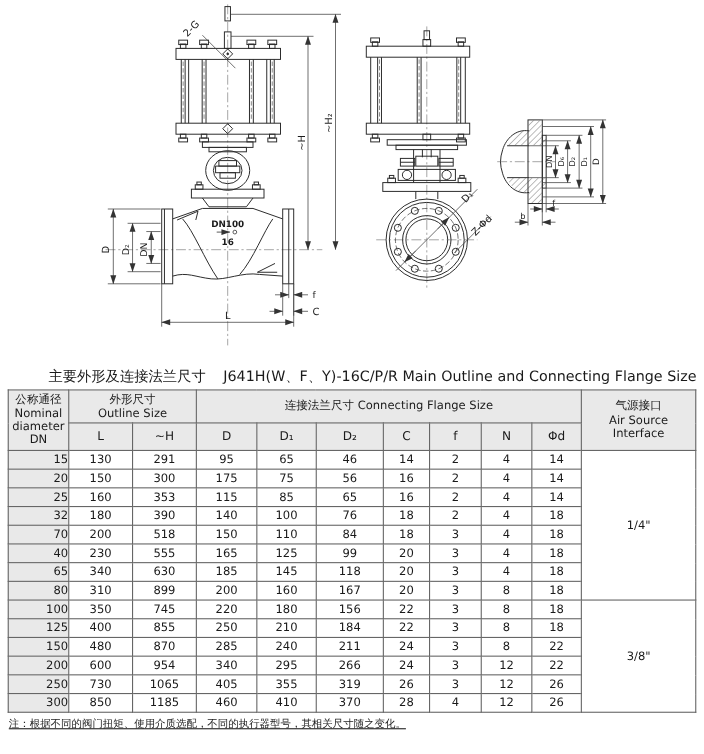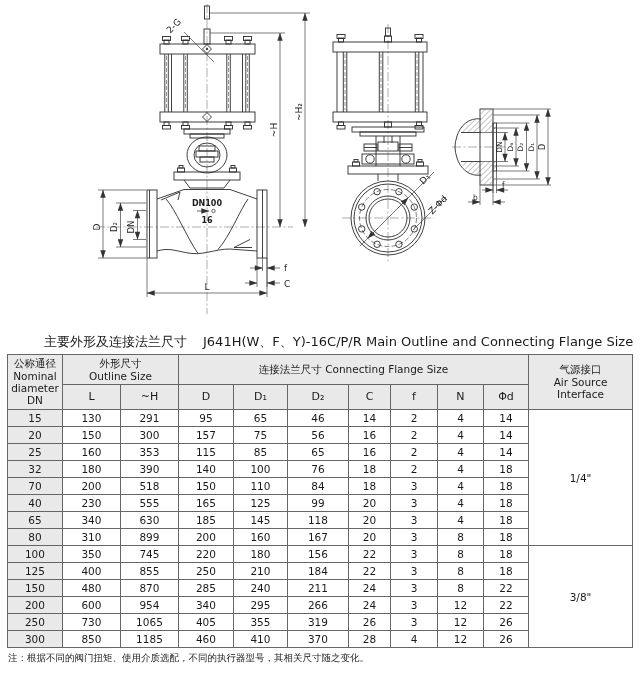--- a/index.html
+++ b/index.html
@@ -17,23 +17,23 @@
   }
   table.spec th,table.spec td{
     border:1px solid #666;text-align:center;vertical-align:middle;padding:0;
     font-weight:normal;
   }
   thead th{background:#e9e9e9;font-size:10.5px;line-height:1.18;white-space:pre-line;}
   thead tr.sub th{font-size:11px;height:24px;}
   thead tr.top th{height:29px;}
   thead{border-bottom:1.5px solid #333;}
   tbody td{height:16px;font-size:10.5px;background:#fff;}
-  tbody td.dn{background:#e9e9e9;}
+  tbody td.dn{background:#e9e9e9;text-align:right;}
   tr.group-sep td{border-top:1.8px solid #444;}
-  .note{font-size:9.5px;padding:4px 0 0 8px;color:#222;}
+  .note{font-size:9.5px;padding:4px 0 0 8px;color:#222;text-decoration:underline;}
   svg text{fill:#1c1c1c;}
 </style>
 </head>
 <body>
 
 <div class="drawings">
 <svg width="640" height="332" viewBox="0 0 640 332" xmlns="http://www.w3.org/2000/svg">
   <defs>
     <marker id="ar" markerWidth="9" markerHeight="6" refX="8.2" refY="3" orient="auto-start-reverse" markerUnits="userSpaceOnUse">
       <path d="M0.5,0.3 L8.5,3 L0.5,5.7 Z" fill="#333" stroke="none"></path>
@@ -315,21 +315,21 @@
         <td>14</td>
         <td>2</td>
         <td>4</td>
         <td>14</td>
       <td rowspan="8">1/4"</td>
     </tr>
     <tr>
       <td class="dn">20</td>
       <td>150</td>
         <td>300</td>
-        <td>157</td>
+        <td>175</td>
         <td>75</td>
         <td>56</td>
         <td>16</td>
         <td>2</td>
         <td>4</td>
         <td>14</td>
     </tr>
     <tr>
       <td class="dn">25</td>
       <td>160</td>

